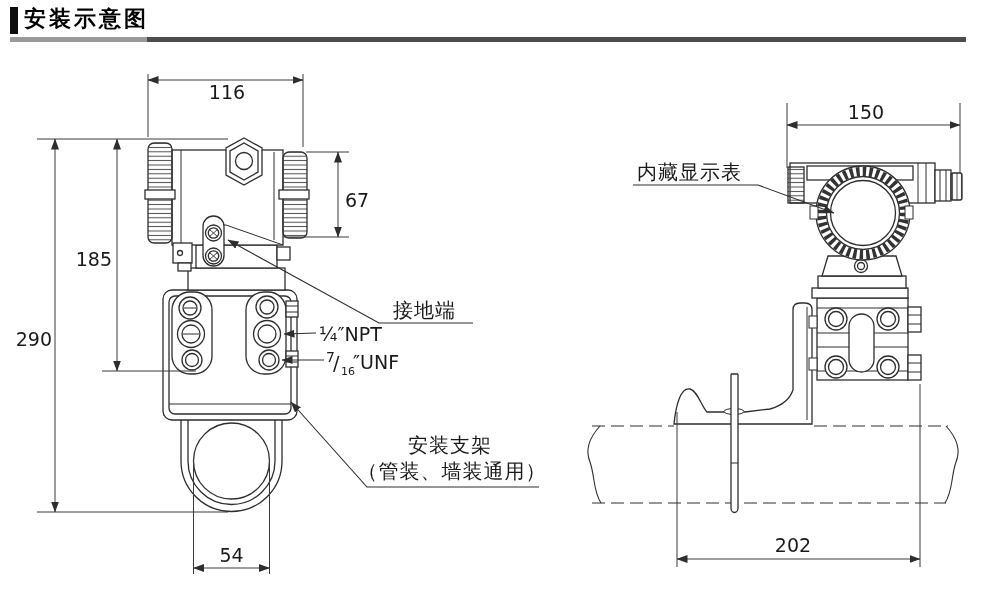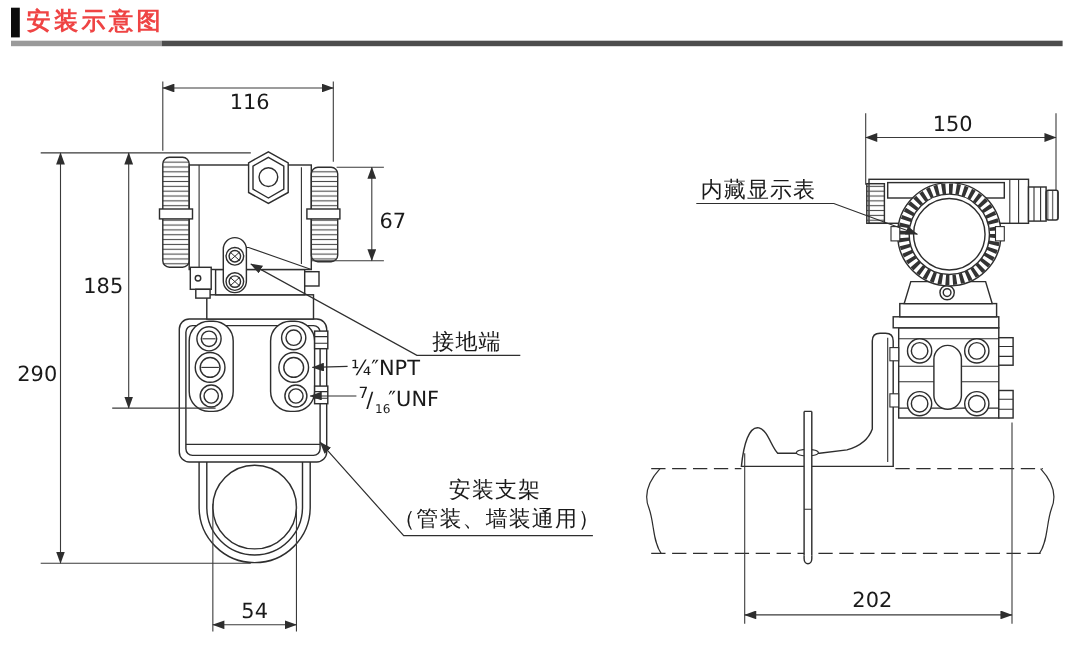--- a/index.html
+++ b/index.html
@@ -4,21 +4,21 @@
 <style>
   html,body { margin:0; padding:0; background:#ffffff; }
   .page {
     position:relative; width:981px; height:595px; background:#ffffff;
     font-family:"DejaVu Sans","Liberation Sans",sans-serif; overflow:hidden;
   }
   .hdr { position:absolute; left:0; top:0; width:981px; height:46px; }
   .hdr .accent { position:absolute; left:10px; top:7px; width:8px; height:27px; background:#0d0d0d; }
   .hdr h1 {
     position:absolute; left:24px; top:4px; margin:0; font-size:22px; font-weight:bold;
-    color:#ef4444; letter-spacing:3px; font-family:"DejaVu Sans","Liberation Sans",sans-serif;
+    color:#000000; letter-spacing:3px; font-family:"DejaVu Sans","Liberation Sans",sans-serif;
   }
   .rule { position:absolute; left:10px; top:37px; width:956px; height:5px; display:flex; }
   .rule .l { width:137px; height:5px; }
   .rule .r { flex:1; height:5px; }
   svg text { font-family:"DejaVu Sans","Liberation Sans",sans-serif; fill:#1a1a1a; }
   .num  { font-size:19px; }
   .cjk  { font-size:20px; letter-spacing:1px; }
   .cjk-s{ font-size:19px; }
   .frac-sup { font-size:14px; }
   .frac-sub { font-size:11px; }

